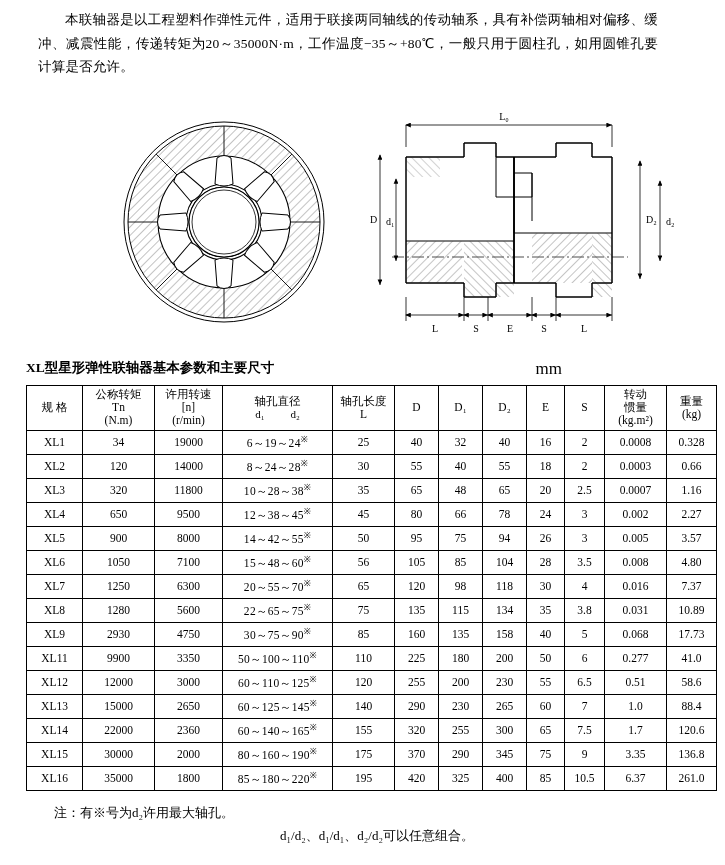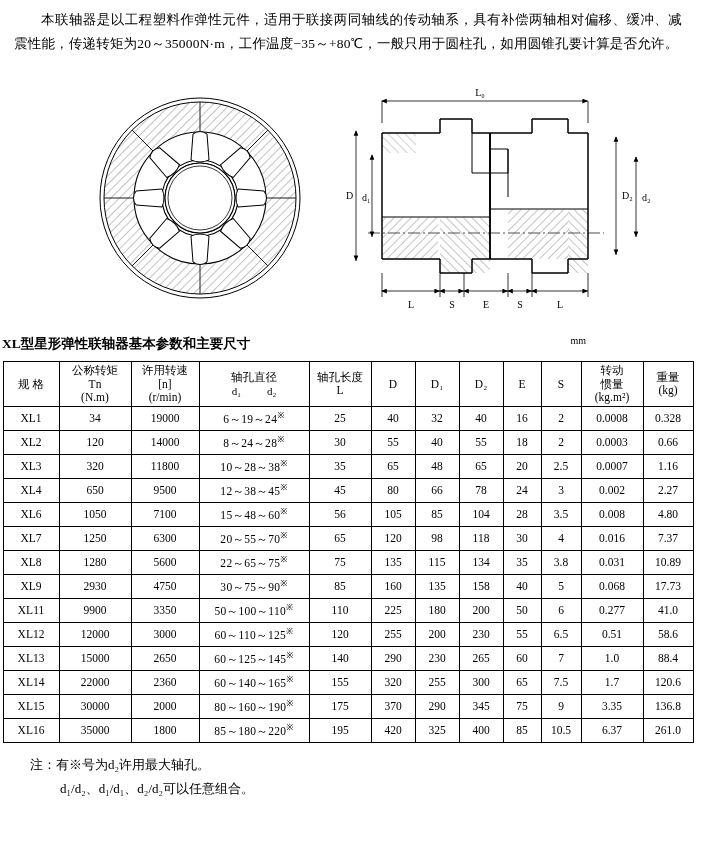--- a/index.html
+++ b/index.html
@@ -13,21 +13,21 @@
     font-family: "Liberation Serif", serif;
     color: #000000;
     position: relative;
     overflow: hidden;
   }
   .page {
     width: 696px;
     height: 865px;
     position: relative;
     box-sizing: border-box;
-    padding: 0 2px;
+    padding: 0 26px;
   }
   .intro {
     font-size: 13.5px;
     line-height: 1.75;
     text-align: justify;
     text-justify: inter-ideograph;
     padding: 8px 12px 0 12px;
     letter-spacing: 0.2px;
   }
   .intro p { margin: 0; text-indent: 2em; }
@@ -60,21 +60,21 @@
     font-size: 13.5px;
     font-weight: bold;
     margin-top: 6px;
     position: relative;
   }
   .table-title .unit {
     position: absolute;
     right: 108px;
     top: 0;
     font-weight: normal;
-    font-size: 10px;
+    font-size: 17px;
   }
   table.spec {
     border-collapse: collapse;
     width: 688px;
     margin: 8px auto 0 auto;
     font-size: 11.5px;
     table-layout: fixed;
   }
   table.spec th, table.spec td {
     border: 1px solid #000;
@@ -95,21 +95,21 @@
     display: flex;
     justify-content: center;
     gap: 26px;
     font-size: 11px;
   }
   .note {
     margin: 10px 0 16px 28px;
     font-size: 13px;
     line-height: 1.8;
   }
-  .note .ln2 { margin-left: 30px; }
+  .note .ln2 { margin-left: 30px; text-align: center; }
   .cell-bore { letter-spacing: 0.3px; }
 </style>
 </head>
 <body>
 
 <div class="page">
 
   <div class="intro">
     <p>本联轴器是以工程塑料作弹性元件，适用于联接两同轴线的传动轴系，具有补偿两轴相对偏移、缓冲、减震性能，传递转矩为20～35000N·m，工作温度−35～+80℃，一般只用于圆柱孔，如用圆锥孔要计算是否允许。</p>
   </div>
@@ -381,20 +381,34 @@
           <td>45</td>
           <td>80</td>
           <td>66</td>
           <td>78</td>
           <td>24</td>
           <td>3</td>
           <td>0.002</td>
           <td>2.27</td>
         </tr>
         <tr>
+          <td>XL5</td>
+          <td>900</td>
+          <td>8000</td>
+          <td class="cell-bore">14～42～55<span class="sup-star">※</span></td>
+          <td>50</td>
+          <td>95</td>
+          <td>75</td>
+          <td>94</td>
+          <td>26</td>
+          <td>3</td>
+          <td>0.005</td>
+          <td>3.57</td>
+        </tr>
+        <tr>
           <td>XL6</td>
           <td>1050</td>
           <td>7100</td>
           <td class="cell-bore">15～48～60<span class="sup-star">※</span></td>
           <td>56</td>
           <td>105</td>
           <td>85</td>
           <td>104</td>
           <td>28</td>
           <td>3.5</td>

